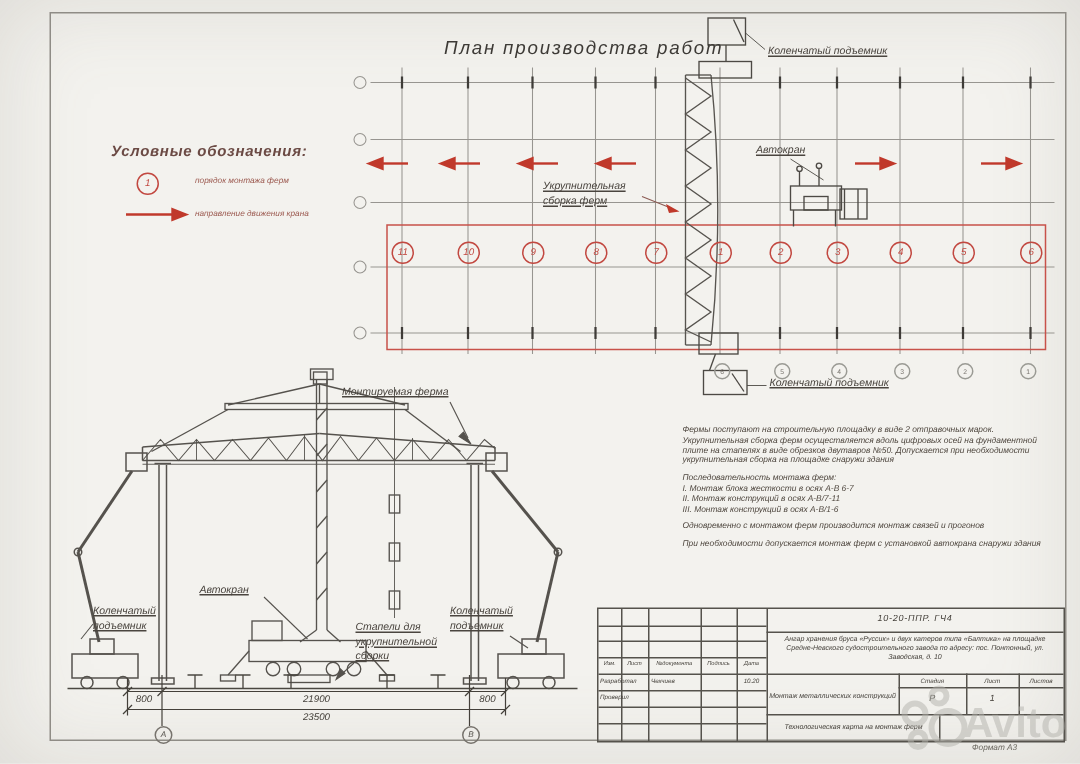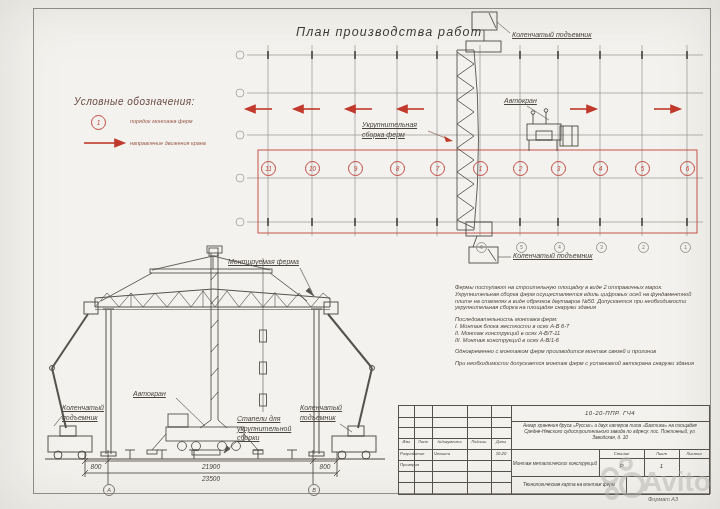--- a/index.html
+++ b/index.html
@@ -285,21 +285,21 @@
     </g>
   </svg>
 
   <div class="h1" style="left:296px;top:25px;">План производства работ</div>
 
   <div class="lbl ul" style="left:512px;top:30px;">Коленчатый подъемник</div>
   <div class="lbl ul" style="left:504px;top:96px;">Автокран</div>
   <div class="lbl ul" style="left:362px;top:120px;width:64px;">Укрупнительная сборка ферм</div>
   <div class="lbl ul" style="left:513px;top:251px;">Коленчатый подъемник</div>
 
-  <div class="legendTitle" style="left:74px;top:96px;">Условные обозначения:</div>
+  <div class="legendTitle" style="left:74px;top:96px;font-weight:bold;">Условные обозначения:</div>
   <div class="ordc" style="left:91px;top:115px;">1</div>
   <div class="legendItem" style="left:130px;top:118px;">порядок монтажа ферм</div>
   <div class="legendItem" style="left:130px;top:140px;">направление движения крана</div>
 
   <div class="ordc" style="left:261px;top:161px;">11</div>
   <div class="ordc" style="left:305px;top:161px;">10</div>
   <div class="ordc" style="left:348px;top:161px;">9</div>
   <div class="ordc" style="left:390px;top:161px;">8</div>
   <div class="ordc" style="left:430px;top:161px;">7</div>
   <div class="ordc" style="left:473px;top:161px;">1</div>

